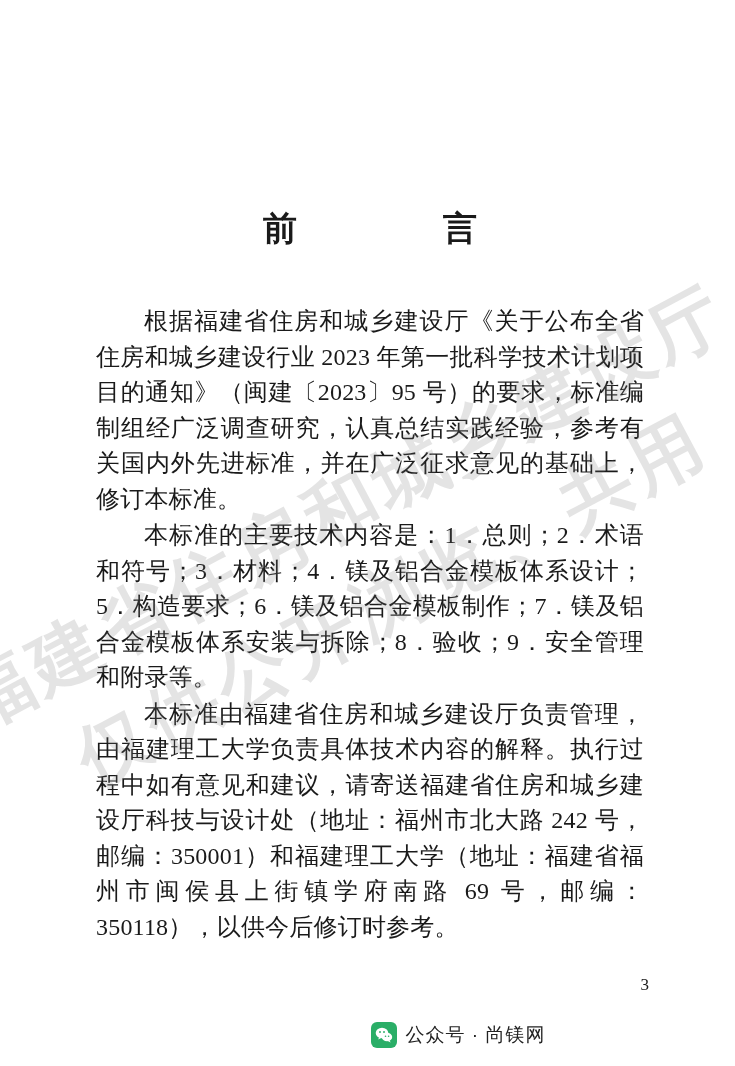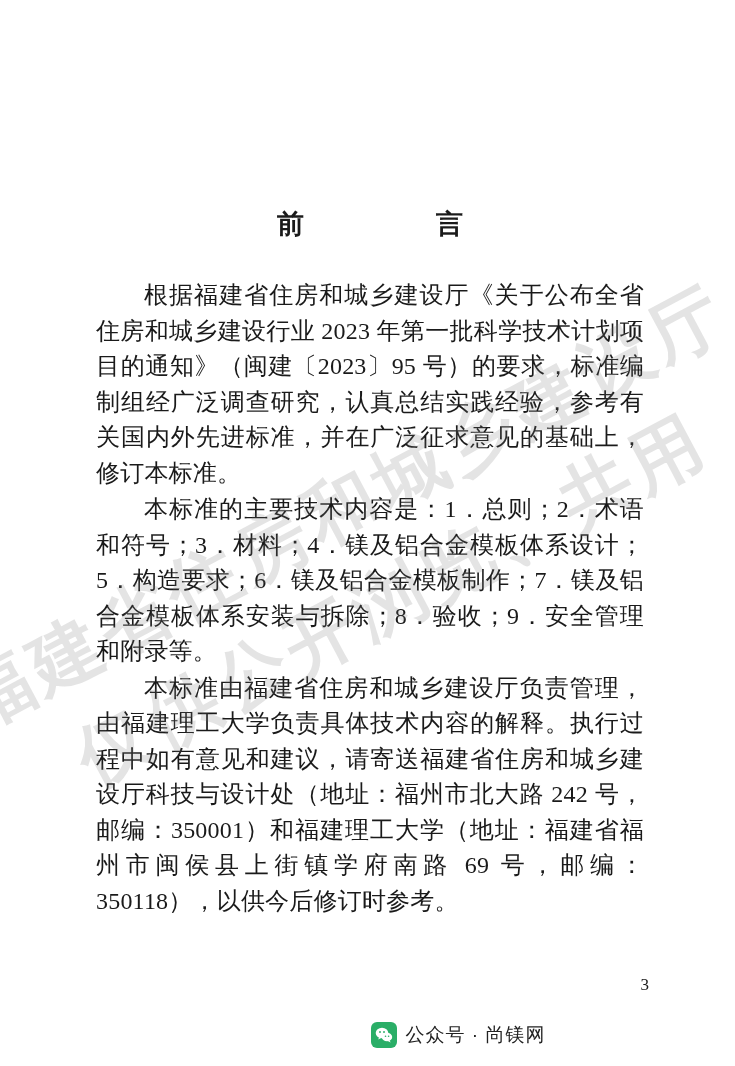--- a/index.html
+++ b/index.html
@@ -42,26 +42,26 @@
   .content {
     position: absolute;
     left: 96px;
     top: 0;
     width: 548px;
     z-index: 1;
   }
 
   .doc-title {
     text-align: center;
-    font-size: 27px;
+    font-size: 34px;
     font-weight: 700;
     letter-spacing: 26px;
     padding-left: 26px;
     margin-top: 206px;
-    margin-bottom: 36px;
+    margin-bottom: 52px;
     font-family: "Liberation Serif", "DejaVu Serif", serif;
   }
 
   p.para {
     margin: 0 0 1px 0;
     font-size: 24px;
     line-height: 35.5px;
     text-align: justify;
     text-justify: inter-ideograph;
     text-indent: 2em;

